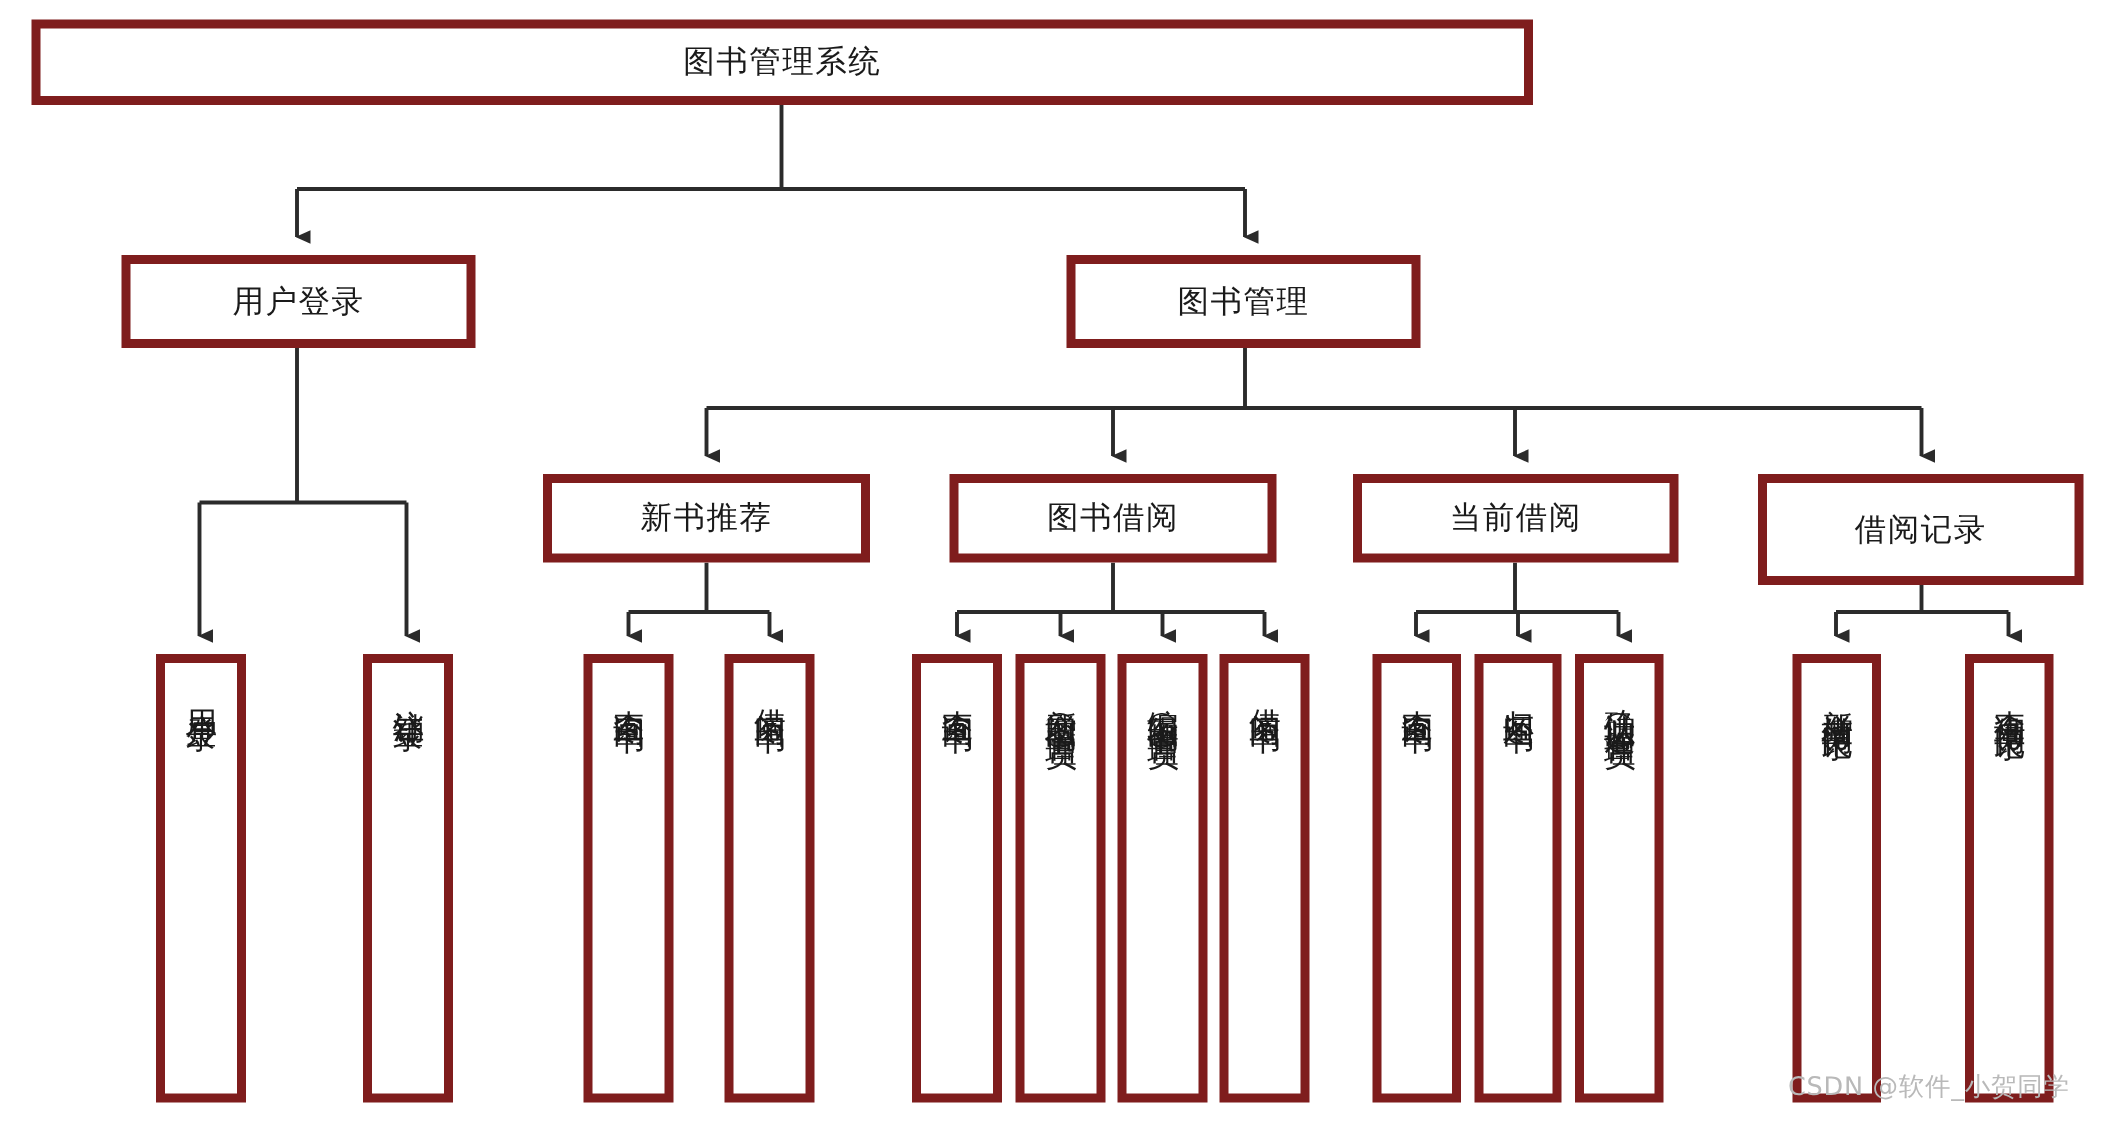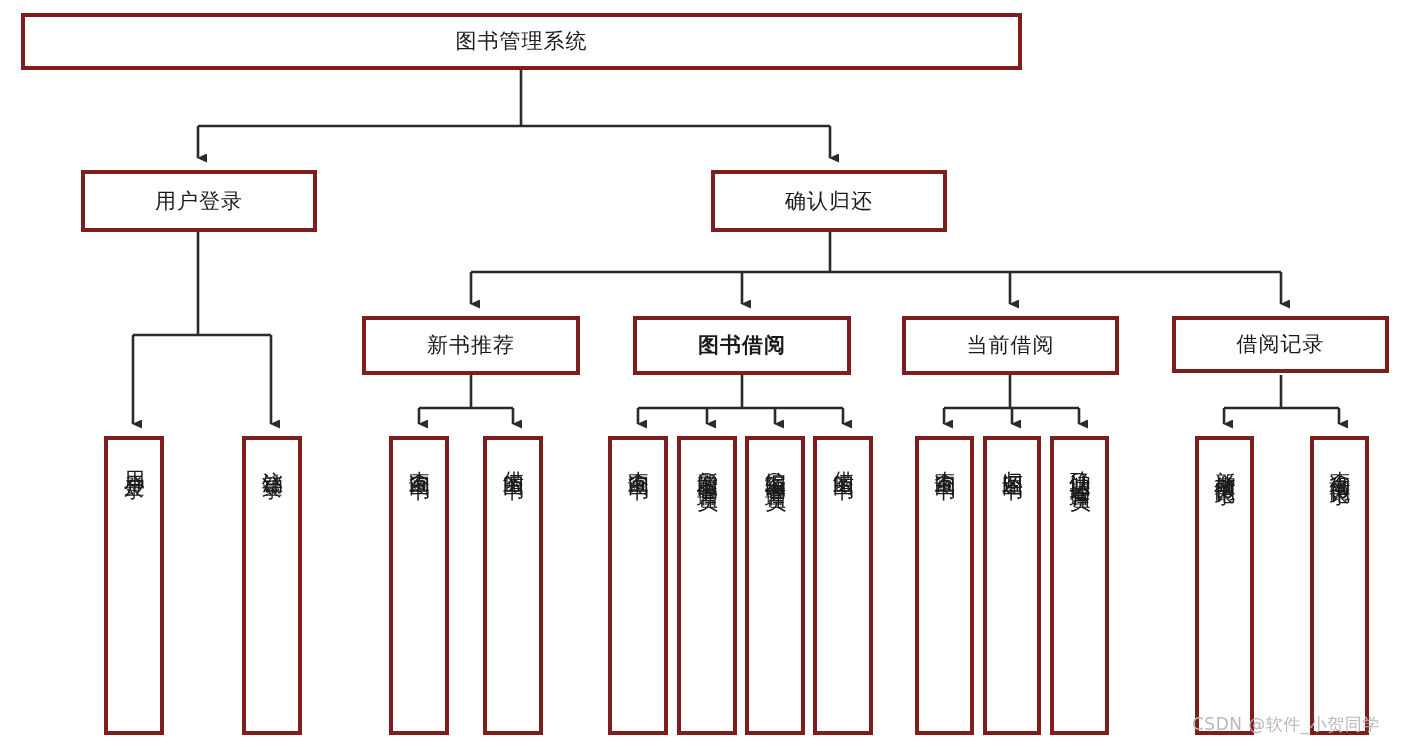--- a/index.html
+++ b/index.html
@@ -24,21 +24,21 @@
     position: absolute;
     left: 0;
     top: 0;
     width: 1405px;
     height: 747px;
   }
   .node-box {
     position: absolute;
     box-sizing: border-box;
     background: #ffffff;
-    border: 4px solid #7f1d1d;
+    border: 6px solid #7f1d1d;
     display: flex;
     align-items: center;
     justify-content: center;
     overflow: hidden;
   }
   .node-label {
     color: #1a1a1a;
     font-size: 21px;
     line-height: 1.18;
     letter-spacing: 1px;
@@ -121,33 +121,33 @@
   </svg>
 
   <div class="node-box" style="left: 21px; top: 13px; width: 1001px; height: 57px;">
     <span class="node-label">图书管理系统</span>
   </div>
 
   <div class="node-box" style="left: 81px; top: 170px; width: 236px; height: 62px;">
     <span class="node-label">用户登录</span>
   </div>
   <div class="node-box" style="left: 711px; top: 170px; width: 236px; height: 62px;">
-    <span class="node-label">确认归还</span>
+    <span class="node-label">图书管理</span>
   </div>
 
   <div class="node-box" style="left: 362px; top: 316px; width: 218px; height: 59px; align-items: center;">
     <span class="node-label">新书推荐</span>
   </div>
-  <div class="node-box" style="left: 633px; top: 316px; width: 218px; height: 59px; font-weight: bold;">
+  <div class="node-box" style="left: 633px; top: 316px; width: 218px; height: 59px;">
     <span class="node-label">图书借阅</span>
   </div>
   <div class="node-box" style="left: 902px; top: 316px; width: 217px; height: 59px; justify-content: center;">
     <span class="node-label">当前借阅</span>
   </div>
-  <div class="node-box" style="left: 1172px; top: 316px; width: 217px; height: 57px;">
+  <div class="node-box" style="left: 1172px; top: 316px; width: 217px; height: 74px;">
     <span class="node-label">借阅记录</span>
   </div>
 
   <div class="node-box leaf" style="left: 104px; top: 436px; width: 60px; height: 299px;">
     <span class="node-label">用户登录</span>
   </div>
   <div class="node-box leaf" style="left: 242px; top: 436px; width: 60px; height: 299px;">
     <span class="node-label">注销登录</span>
   </div>
   <div class="node-box leaf" style="left: 389px; top: 436px; width: 60px; height: 299px;">

